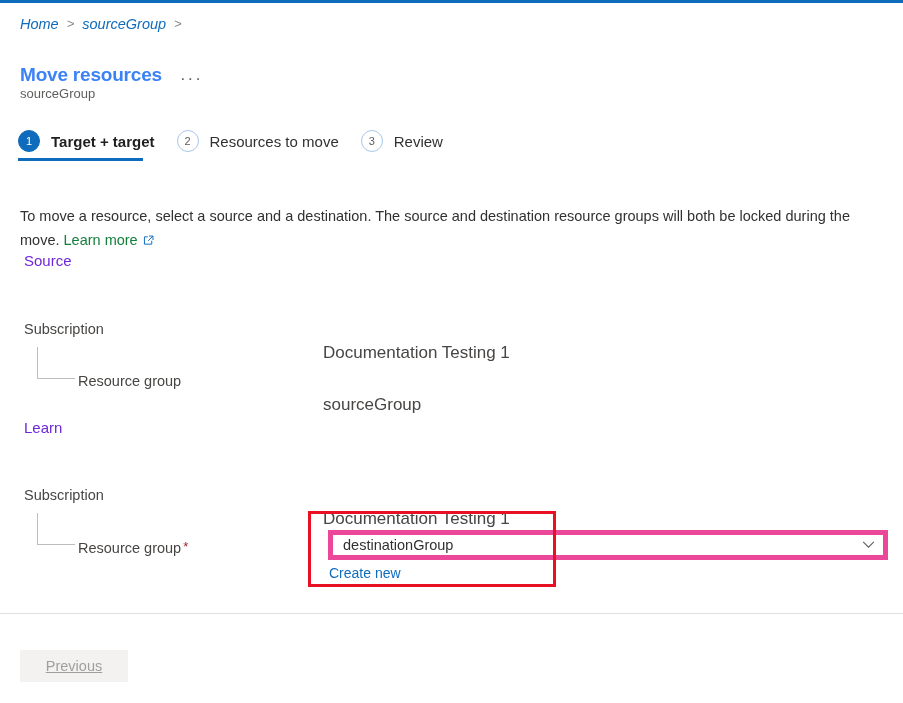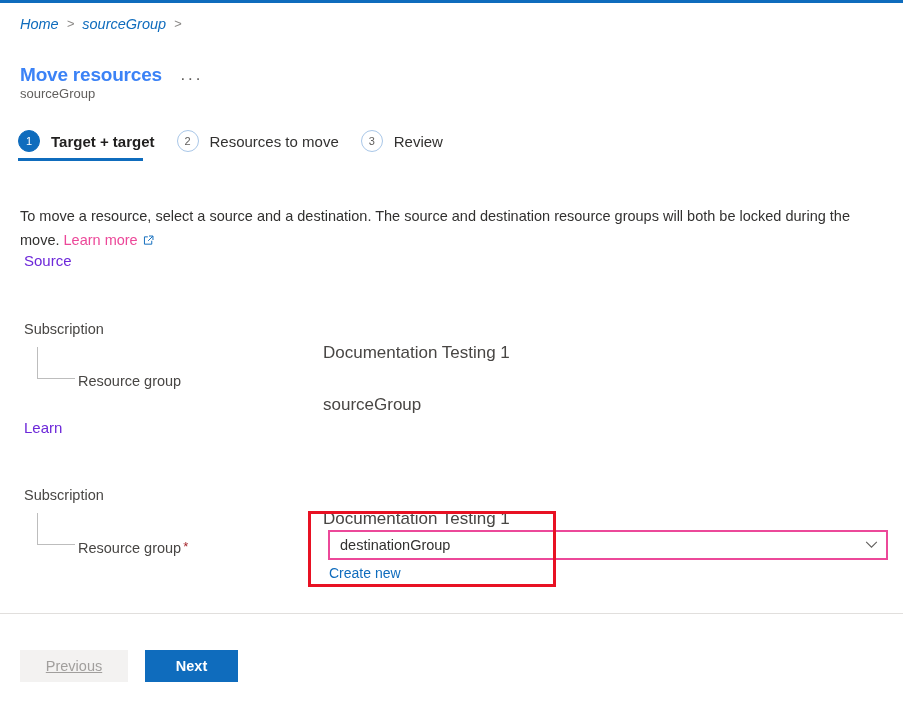--- a/index.html
+++ b/index.html
@@ -148,21 +148,21 @@
   .description {
     position: absolute;
     top: 189px;
     left: 20px;
     width: 872px;
     font-size: 14.5px;
     line-height: 24px;
     color: #323130;
   }
   .link {
-    color: #ec4899;
+    color: #15803d;
     text-decoration: none;
     cursor: pointer;
   }
   .ext-icon {
     display: inline-block;
     vertical-align: -2px;
     margin-left: 4px;
   }
 
   
@@ -216,21 +216,21 @@
   #src-tree { left: 37px; top: 347px; height: 32px; }
   #tgt-tree { left: 37px; top: 513px; height: 32px; }
 
   
   .dropdown {
     position: absolute;
     left: 328px;
     top: 530px;
     width: 560px;
     height: 30px;
-    border: 2px solid #ec4899;
+    border: 5px solid #ec4899;
     background: #ffffff;
     display: flex;
     align-items: center;
     padding: 0 8px 0 10px;
     cursor: pointer;
   }
   .dropdown .dd-value {
     flex: 1;
     font-size: 14.5px;
     color: #323130;
@@ -375,14 +375,13 @@
     </span>
 </div>
 
 <a class="create-new">Create new</a>
 
 <div class="red-highlight"></div>
 
 <div class="footer-divider"></div>
 <div class="footer-buttons">
   <button class="btn btn-secondary">Previous</button>
-  <button class="btn btn-primary">Next</button>
 </div>
 
 </body></html>

